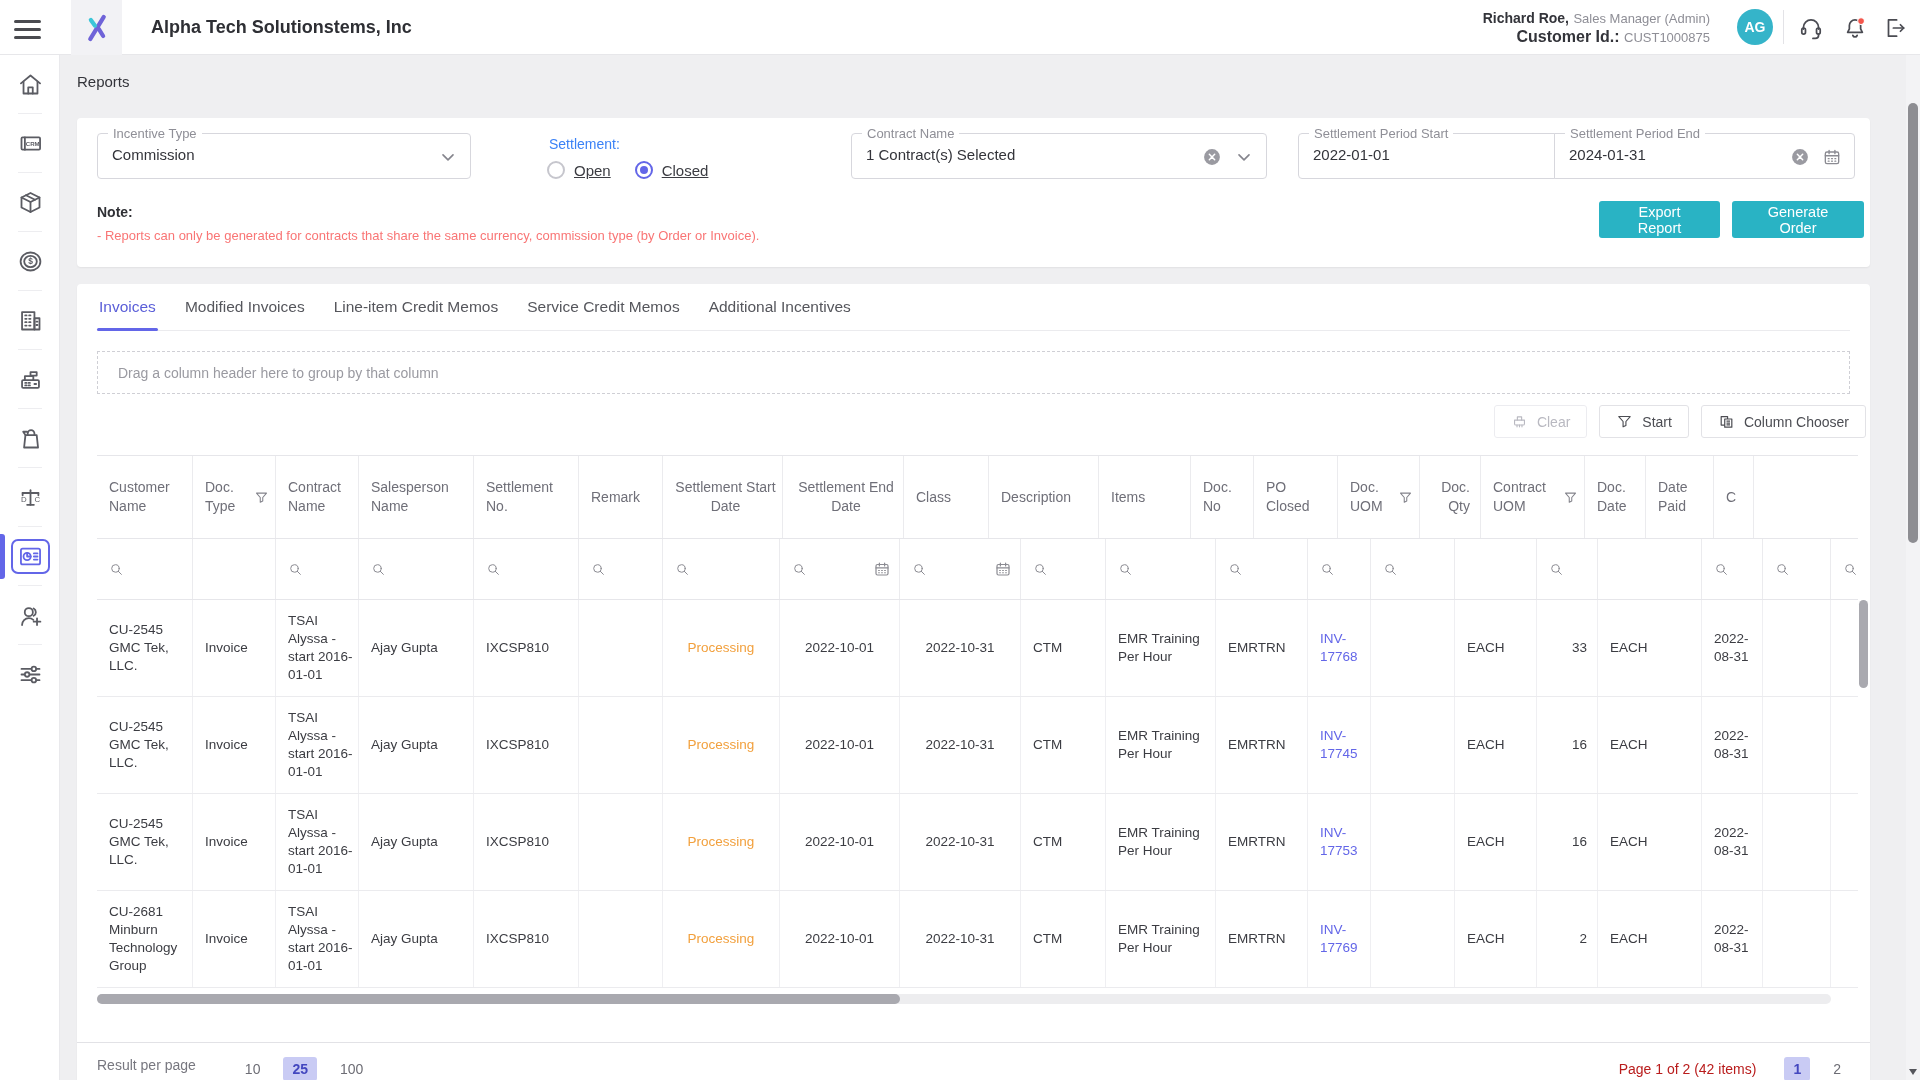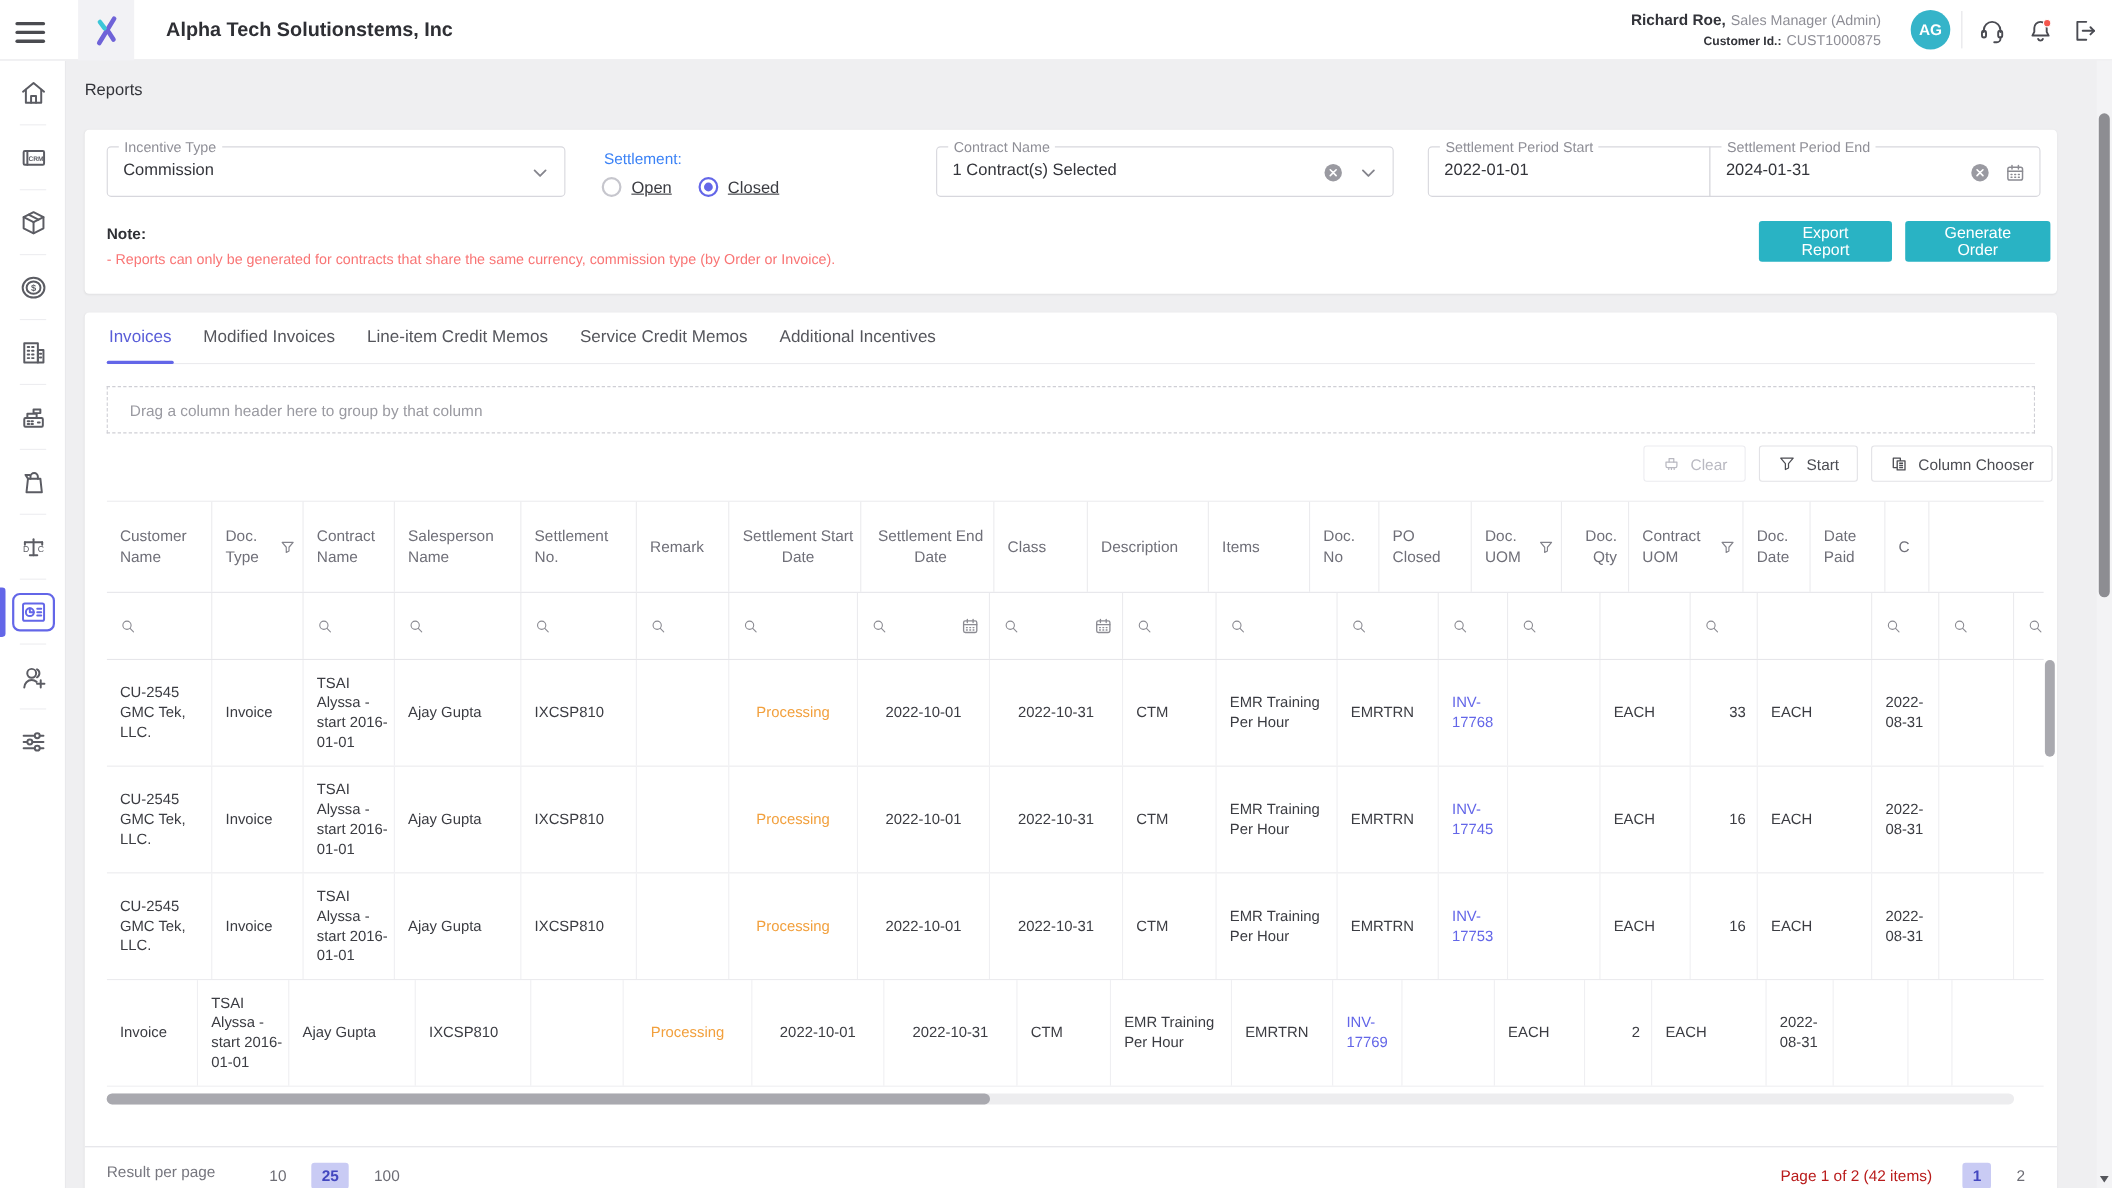--- a/index.html
+++ b/index.html
@@ -10,21 +10,21 @@
   .topbar { position:absolute; left:0; top:0; width:1920px; height:55px; background:#fff;
     border-bottom:1px solid #e7e7ea; z-index:30; }
   .hamburger { position:absolute; left:14px; top:15px; width:27px; height:25px; cursor:pointer; }
   .hamburger span { display:block; height:3px; background:#4a4b50; border-radius:2px; margin:5px 0; }
   .logobox { position:absolute; left:71px; top:0; width:51px; height:55px; background:#f2f2f5;
     display:flex; align-items:center; justify-content:center; }
   .app-title { position:absolute; left:151px; top:17px; font-size:18px; font-weight:bold; color:#2e2f34; }
   .userblock { position:absolute; right:210px; top:9px; text-align:right; line-height:18px; }
   .userblock .l1 b { font-size:14px; color:#33343a; }
   .userblock .l1 span { font-size:13px; color:#8e8e96; }
-  .userblock .l2 b { font-size:11px; color:#33343a; }
+  .userblock .l2 b { font-size:16px; color:#33343a; }
   .userblock .l2 span { font-size:13px; color:#8e8e96; }
   .avatar { position:absolute; right:147px; top:9px; width:36px; height:36px; border-radius:50%;
     background:#35b4c9; color:#fff; font-size:14px; font-weight:bold; display:flex;
     align-items:center; justify-content:center; }
   .hdr-div { position:absolute; right:136px; top:10px; width:1px; height:34px; background:#e3e3e7; }
   .hdr-ic { position:absolute; top:15px; width:26px; height:26px; color:#4a4b52; cursor:pointer; }
   .hdr-ic svg { width:26px; height:26px; }
   .ic-headset { right:96px; } .ic-bell { right:52px; } .ic-logout { right:12px; }
 
   
@@ -303,21 +303,21 @@
           <circle cx="15" cy="17" r="2" fill="#fff"></circle>
         </svg>
       </span>
     </div>
   </div>
 
 <div class="breadcrumb">Reports</div>
 
 <div class="card filters-card">
 
-  <div class="field" style="left:20px; top:15px; width:417px;">
+  <div class="field" style="left:20px; top:15px; width:374px;">
     <span class="flabel">Incentive Type</span>
     <span class="fvalue">Commission</span>
     <span class="icn chev" style="right:12px;">
       <svg viewBox="0 0 24 24" fill="none" stroke="currentColor" stroke-width="2" stroke-linecap="round" stroke-linejoin="round">
           <path d="M6 9.5l6 6 6-6"></path>
         </svg>
     </span>
   </div>
 
   <div class="sett-label">Settlement:</div>
@@ -832,20 +832,23 @@
             <span class="cell-text">2022-08-31</span>
           </div>
           <div class="td" style="width: 68px;">
             <span class="cell-text"></span>
           </div>
           <div class="td" style="width: 40px;">
             <span class="cell-text"></span>
           </div>
         </div>
         <div class="trow tr">
+          <div class="td" style="width: 96px;">
+            <span class="cell-text">CU-2681 Minburn Technology Group</span>
+          </div>
           <div class="td" style="width: 83px;">
             <span class="cell-text">Invoice</span>
           </div>
           <div class="td" style="width: 83px;">
             <span class="cell-text">TSAI Alyssa - start 2016-01-01</span>
           </div>
           <div class="td" style="width: 115px;">
             <span class="cell-text">Ajay Gupta</span>
           </div>
           <div class="td" style="width: 105px;">

